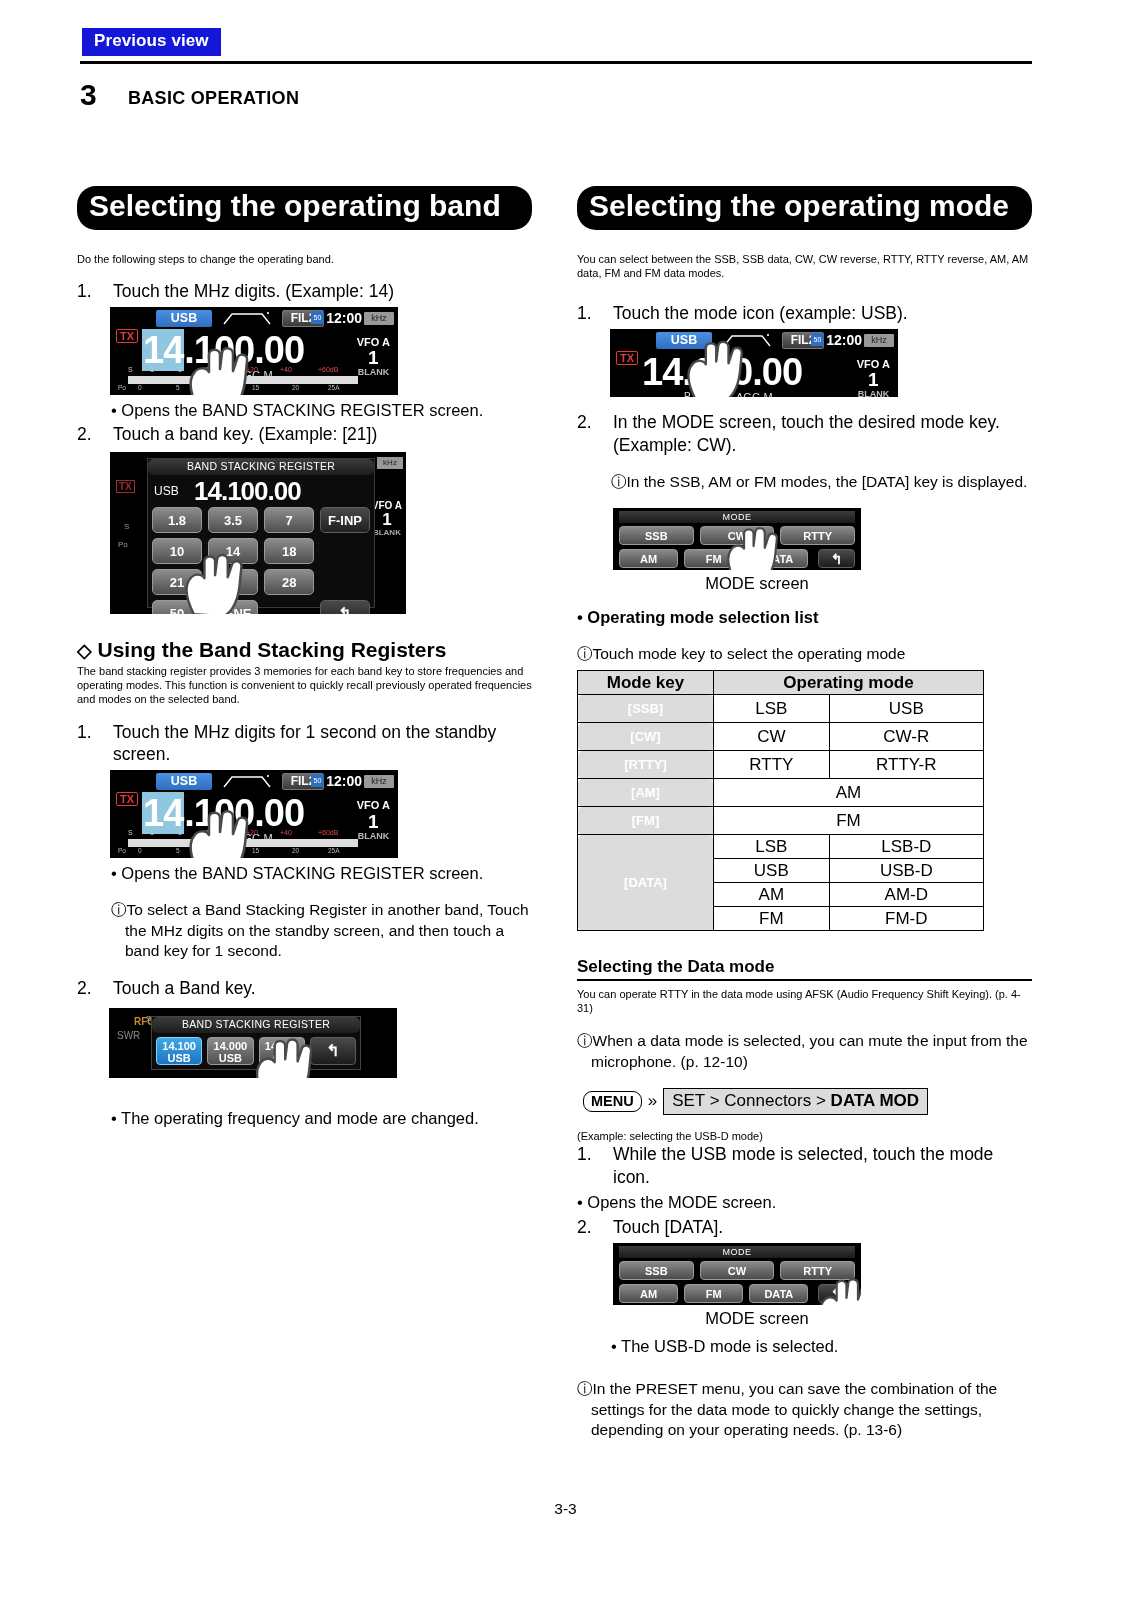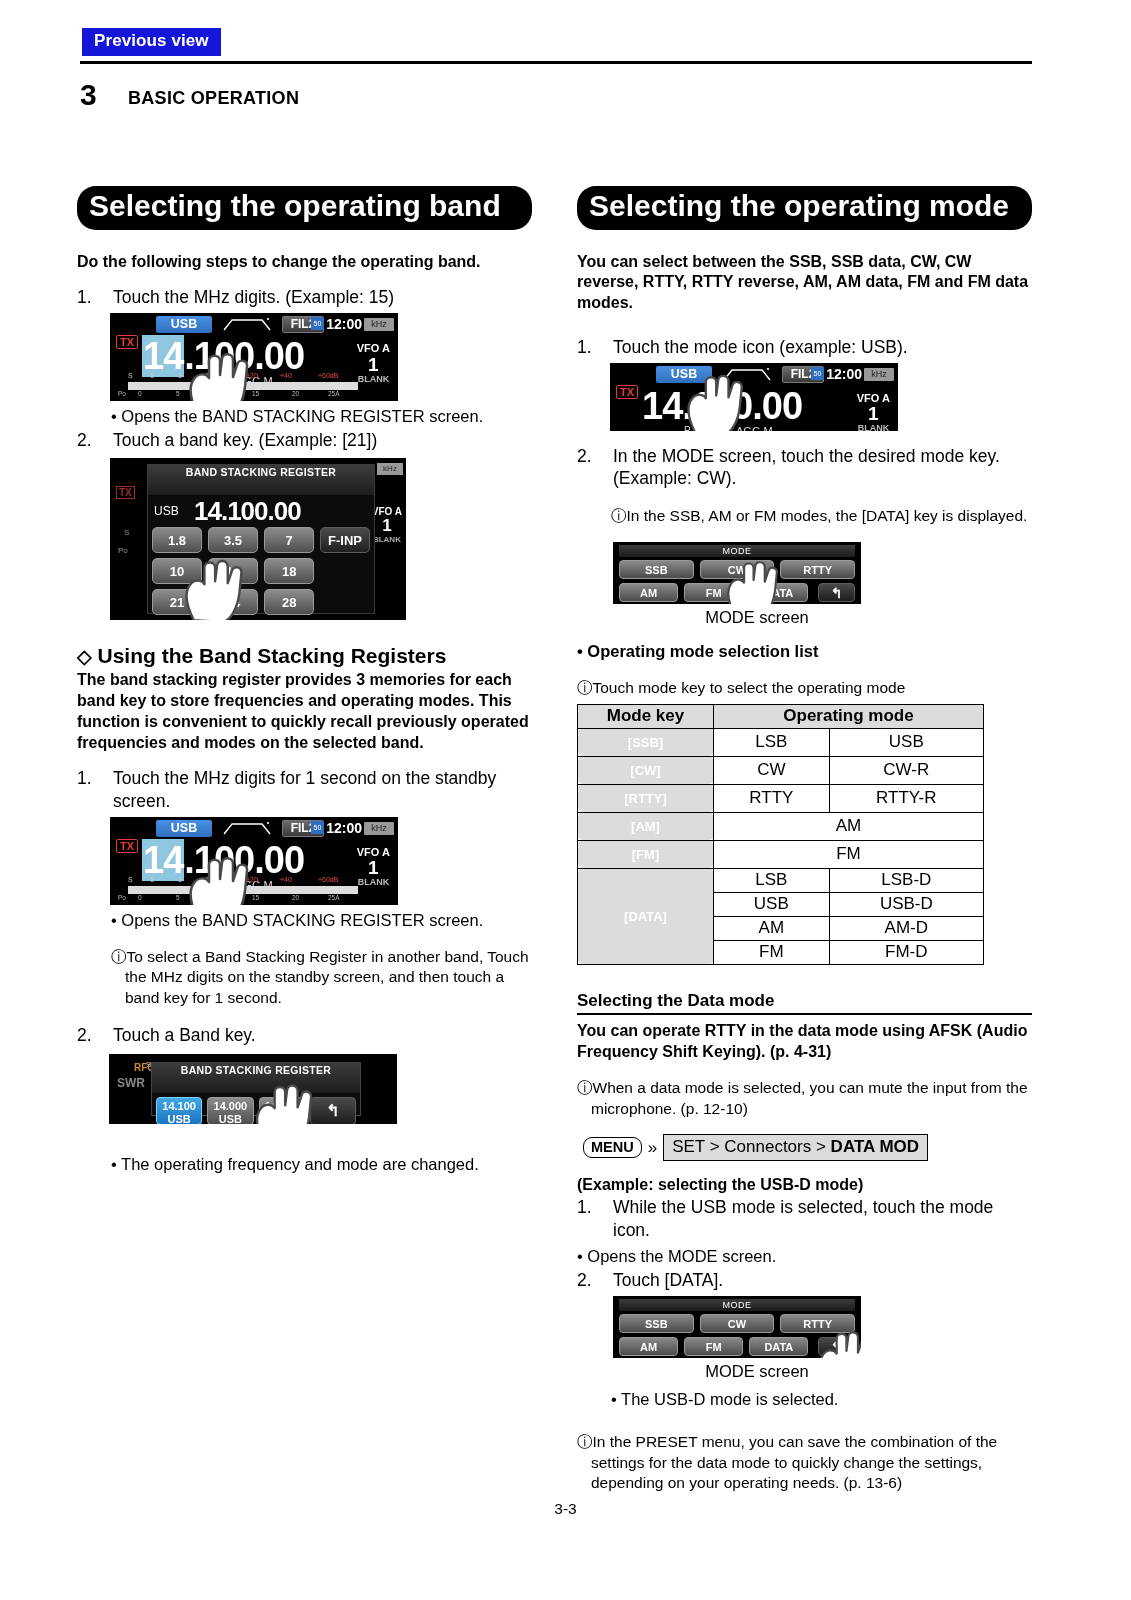--- a/index.html
+++ b/index.html
@@ -41,21 +41,21 @@
 
   .secbar {
     background:#000; color:#fff;
     font-size:30px; font-weight:bold;
     padding:4px 12px 8px 12px;
     line-height:1.05;
     margin-bottom:22px;
     border-radius:19px;
   }
   .para {
-    font-size:16px; line-height:1.30; margin:0 0 14px 0;font-weight:bold;
+    font-size:11px; line-height:1.30; margin:0 0 14px 0;
   }
 
   
   .step { display:flex; font-size:17.5px; line-height:1.30; margin-bottom:4px; }
   .step .num { width:36px; flex:0 0 36px; }
   .step .txt { flex:1; }
 
   .bullet { font-size:16.5px; line-height:1.3; margin:5px 0 2px 0; }
   .note   { font-size:15.5px; line-height:1.32; }
   .note .ic { font-style:normal; }
@@ -141,23 +141,23 @@
   .meter .scale2 { font-size:6.5px; color:#bbb; position:relative; height:9px; }
   .meter .scale2 span { position:absolute; }
 
   
   .lcd-bsr { width:296px; height:162px; margin:6px 0 0 33px; }
   .bsr-inner {
     position:absolute; left:37px; top:6px; width:228px; height:150px;
     background:#0c0c0c; border:1px solid #3a3a3a;
   }
   .bsr-title {
-    height:30px; background:linear-gradient(#3c3c3c,#1d1d1d);
-    font-size:10.5px; font-weight:bold; text-align:center; line-height:15px;
-    letter-spacing:0.3px; color:#fff;
+    height:16px; background:linear-gradient(#3c3c3c,#1d1d1d);
+    font-size:10.5px; font-weight:normal; text-align:center; line-height:15px;
+    letter-spacing:0.3px; color:#fff;border-radius:6px;
   }
   .bsr-freq-row { position:relative; height:30px; }
   .bsr-freq-row .m { position:absolute; left:6px; top:9px; font-size:12px; }
   .bsr-freq-row .f { position:absolute; left:46px; top:1px; font-size:26px; font-weight:bold; letter-spacing:-1px; }
   .keygrid { padding:2px 4px; }
   .keyrow { display:flex; gap:6px; margin-bottom:5px; }
   .key {
     width:56px; height:26px; border-radius:5px;
     background:linear-gradient(#8d8d8d,#4e4e4e);
     border:1px solid #9a9a9a;
@@ -193,21 +193,21 @@
   .mkey {
     width:48px; height:28px; border-radius:4px;
     background:linear-gradient(#8d8d8d,#4e4e4e); border:1px solid #9a9a9a;
     color:#fff; font-size:11px; font-weight:bold; text-align:center;
     line-height:1.15; padding-top:2px;
   }
   .mkey.sel { background:linear-gradient(#3fa9e8,#1d73c0); border-color:#7fd4ff; }
   .mkey.back { background:linear-gradient(#4a4a4a,#1c1c1c); border-color:#5d5d5d; font-size:16px; line-height:26px; padding-top:0; }
   .lcd-bsr2 .rfg { position:absolute; left:5px; top:8px; font-size:10px; font-weight:bold; color:#c8892a;padding-left:20px; }
   .lcd-bsr2 .sl  { position:absolute; left:37px; top:6px; font-size:8px; color:#bbb; }
-  .lcd-bsr2 .swr { position:absolute; left:8px; top:22px; font-size:12px; color:#888;font-weight:bold; }
+  .lcd-bsr2 .swr { position:absolute; left:8px; top:22px; font-size:10px; color:#888; }
 
   
   .lcd-mode { width:248px; height:62px; margin:4px 0 0 36px; }
   .mode-title {
     height:12px; background:linear-gradient(#3c3c3c,#1b1b1b);
     font-size:9px; text-align:center; line-height:12px; color:#fff; letter-spacing:0.5px;
     margin:3px 6px 0 6px;
   }
   .mode-rows { padding:3px 6px; }
   .mode-row { display:flex; gap:6px; margin-bottom:4px; }
@@ -260,21 +260,21 @@
 <div class="chaptitle">BASIC OPERATION</div>
 
 <div class="col col-left">
 
   <div class="secbar">Selecting the operating band</div>
 
   <p class="para">Do the following steps to change the operating band.</p>
 
   <div class="step">
     <span class="num">1.</span>
-    <span class="txt">Touch the MHz digits. (Example: 15)</span>
+    <span class="txt">Touch the MHz digits. (Example: 14)</span>
   </div>
 
   <div class="lcd lcd-main">
     <div class="lcd-topbar"></div>
     <div class="tag-usb">USB</div>
     <div class="filt">
       <svg width="52" height="15" viewBox="0 0 52 15">
           <polyline points="2,13 10,3 40,3 48,13" fill="none" stroke="#ffffff" stroke-width="1.4"></polyline>
           <circle cx="46" cy="2" r="1.1" fill="#fff"></circle>
         </svg>

